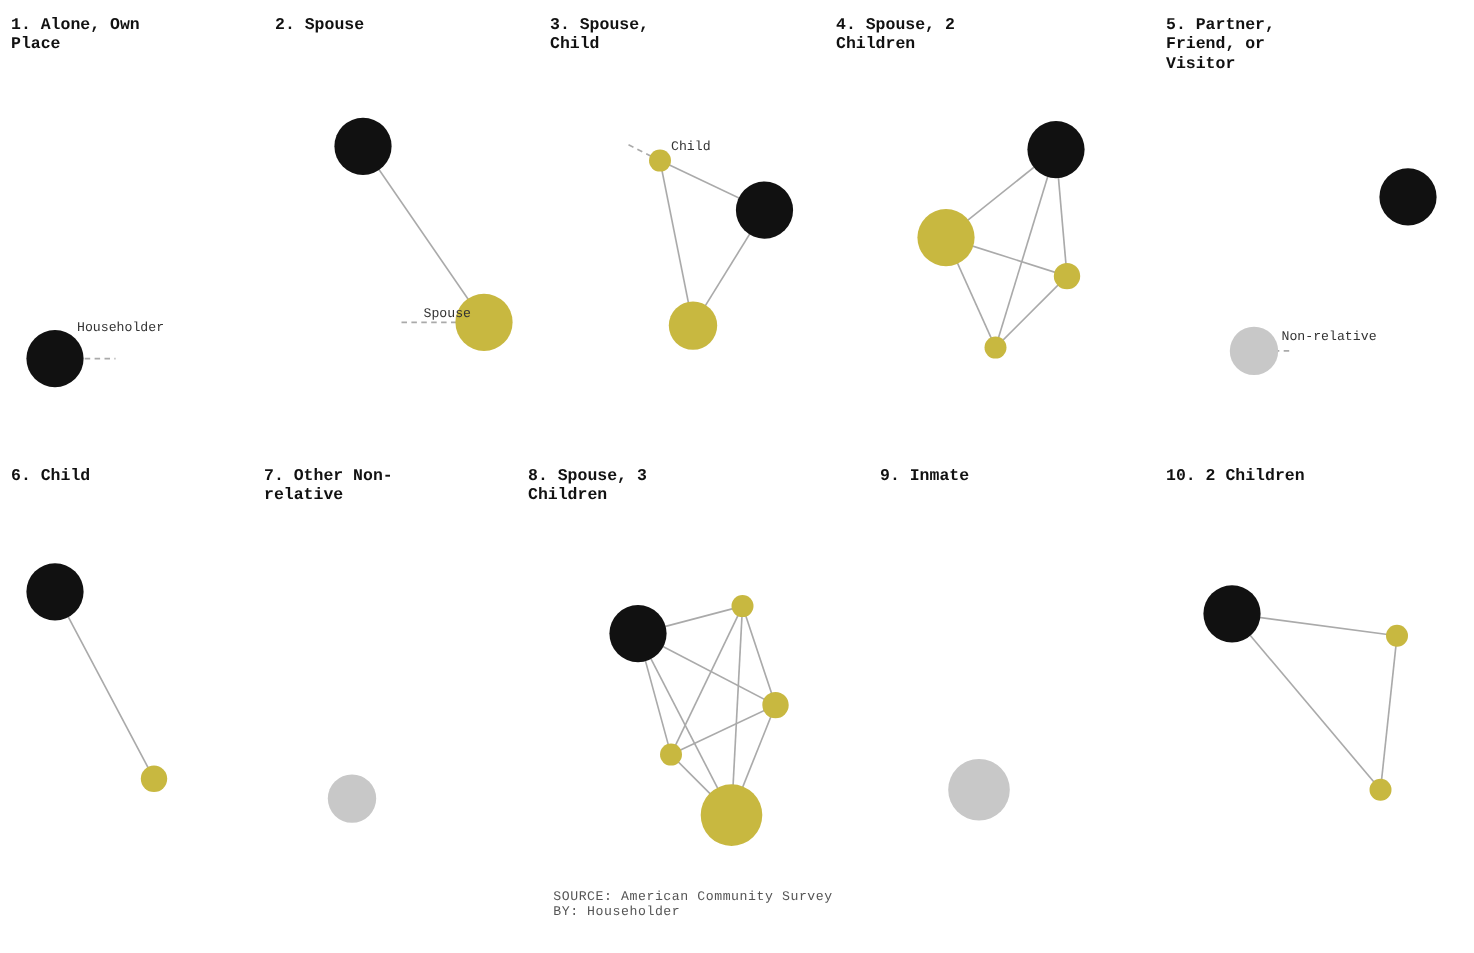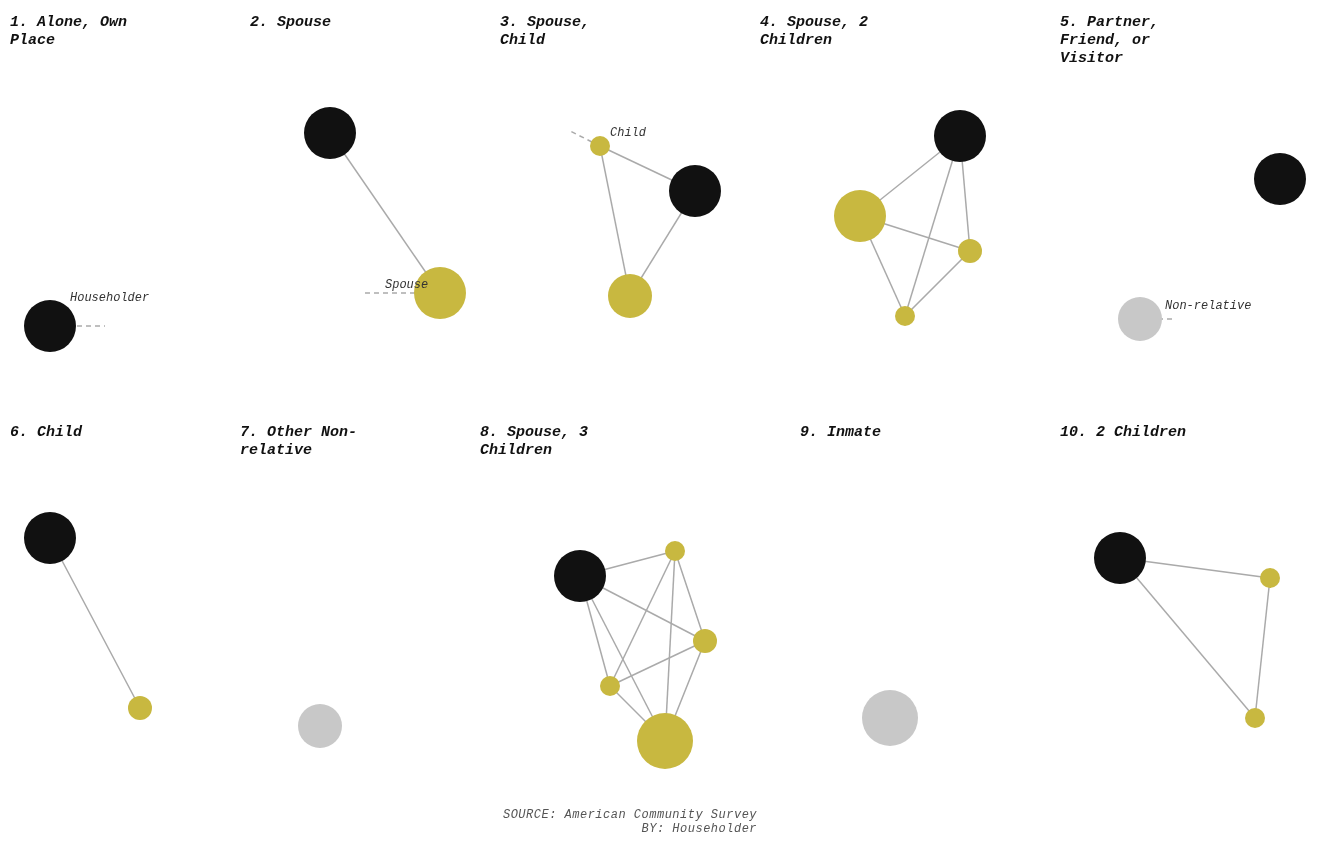--- a/index.html
+++ b/index.html
@@ -8,28 +8,27 @@
       font-family: 'Courier New', Courier, monospace;
       width: 1340px;
       height: 866px;
       overflow: hidden;
       position: relative;
     }
     .chart-container {
       width: 1260px;
       height: 866px;
       position: relative;
-      font-style: italic;
     }
     .footer {
       position: absolute;
       bottom: 30px;
       left: 50%;
       transform: translateX(-50%);
-      text-align: right;
+      text-align: left;
       font-family: 'Courier New', Courier, monospace;
       font-size: 12px;
       color: #555;
       letter-spacing: 0.5px;
     }
   </style>
 </head>
 <body>
 
 <div class="chart-container">

